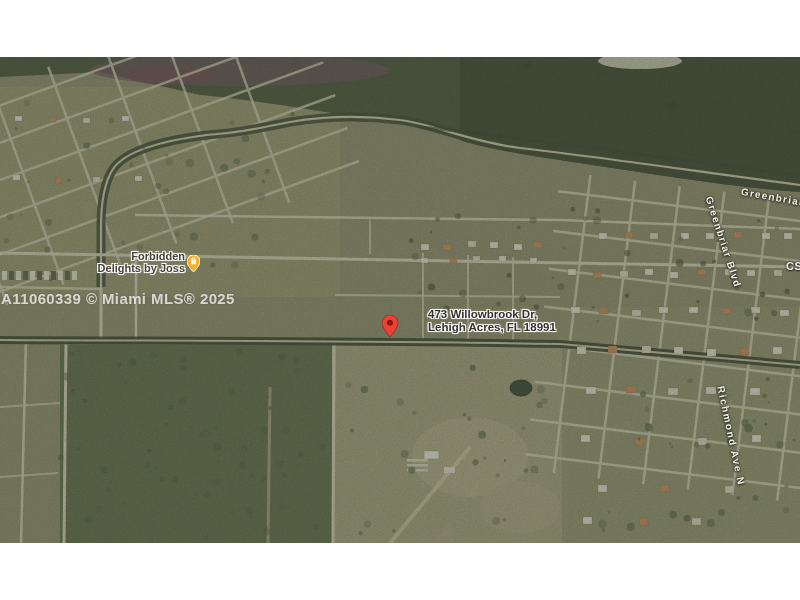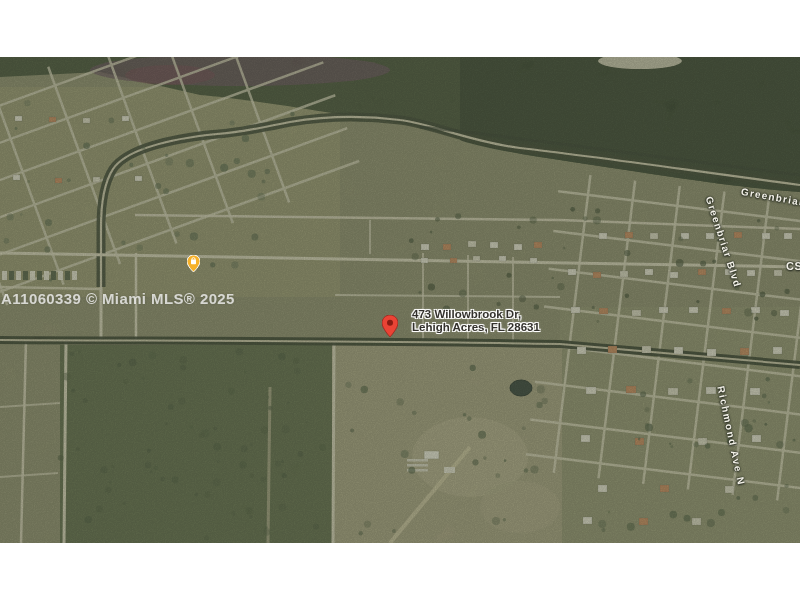--- a/index.html
+++ b/index.html
@@ -13,21 +13,21 @@
   }
   .map svg{position:absolute;left:0;top:0;}
   .overlay{position:absolute;white-space:nowrap;}
   
   .halo-dark{
     color:#33312c;font-size:11.5px;line-height:12.5px;font-weight:bold;
     text-shadow:-1px -1px 0 rgba(255,255,255,.95),1px -1px 0 rgba(255,255,255,.95),
                 -1px 1px 0 rgba(255,255,255,.95),1px 1px 0 rgba(255,255,255,.95),
                 0 0 3px rgba(255,255,255,.9);
   }
-  .addr{left:399px;top:251px;padding-left:13px;}
+  .addr{left:415px;top:251px;padding-left:13px;}
   .poi-label{
     left:96px;top:193px;width:89px;text-align:right;
     color:#46423a;font-size:11px;line-height:12px;font-weight:bold;
     text-shadow:-1px -1px 0 rgba(255,255,255,.95),1px -1px 0 rgba(255,255,255,.95),
                 -1px 1px 0 rgba(255,255,255,.95),1px 1px 0 rgba(255,255,255,.95),
                 0 0 3px rgba(255,255,255,.9);
   }
   .watermark{
     left:1px;top:233px;color:rgba(255,255,255,.74);
     font-size:15px;font-weight:bold;letter-spacing:.4px;
@@ -460,25 +460,29 @@
   <div class="overlay street richmond">Richmond Ave N</div>
   <div class="overlay street cs">CS</div>
 
   <div class="overlay poi-pin">
     <svg width="13" height="17" viewBox="0 0 13 17">
       <path d="M6.5,0 C2.9,0 0,2.9 0,6.5 C0,10.9 6.5,17 6.5,17 S13,10.9 13,6.5 C13,2.9 10.1,0 6.5,0 Z" stroke="#ffffff" stroke-width="1" fill="#F6B129"></path>
       <rect x="4" y="4.6" width="5" height="4.6" rx="0.8" fill="#ffffff"></rect>
       <path d="M4.9,5 V4.2 a1.6,1.6 0 0 1 3.2,0 V5" fill="none" stroke="#ffffff" stroke-width="0.9"></path>
     </svg>
   </div>
+  <div class="overlay poi-label">
+    <div>Forbidden</div>
+    <div>Delights by Joss</div>
+  </div>
 
   <div class="overlay pin">
     <svg width="16" height="22" viewBox="0 0 16 22">
       <path d="M8,0 C3.6,0 0,3.6 0,8 C0,13.4 8,22 8,22 S16,13.4 16,8 C16,3.6 12.4,0 8,0 Z" stroke="#99231a" stroke-width="0.8" fill="#EA4335"></path>
       <circle cx="8" cy="7.8" r="3" fill="#8A1B12"></circle>
     </svg>
   </div>
   <div class="overlay halo-dark addr">
     <div>473 Willowbrook Dr,</div>
-    <div>Lehigh Acres, FL 28631</div>
+    <div>Lehigh Acres, FL 18991</div>
   </div>
 
 </div>
 
 </body></html>

